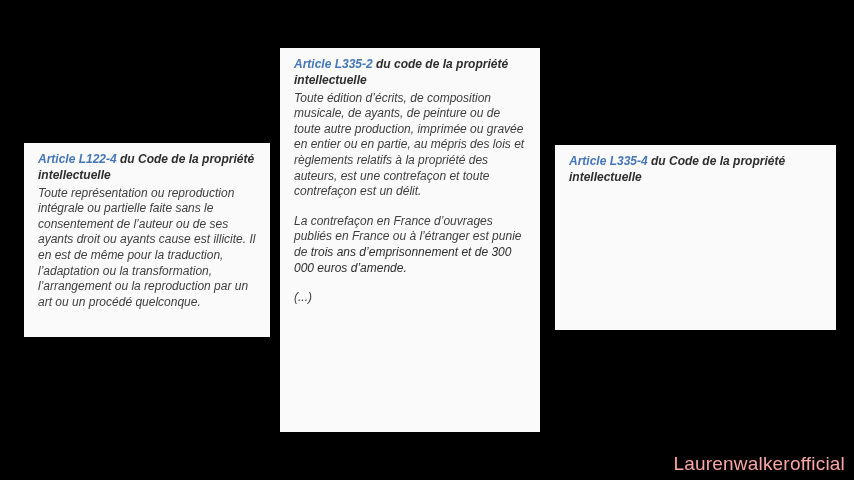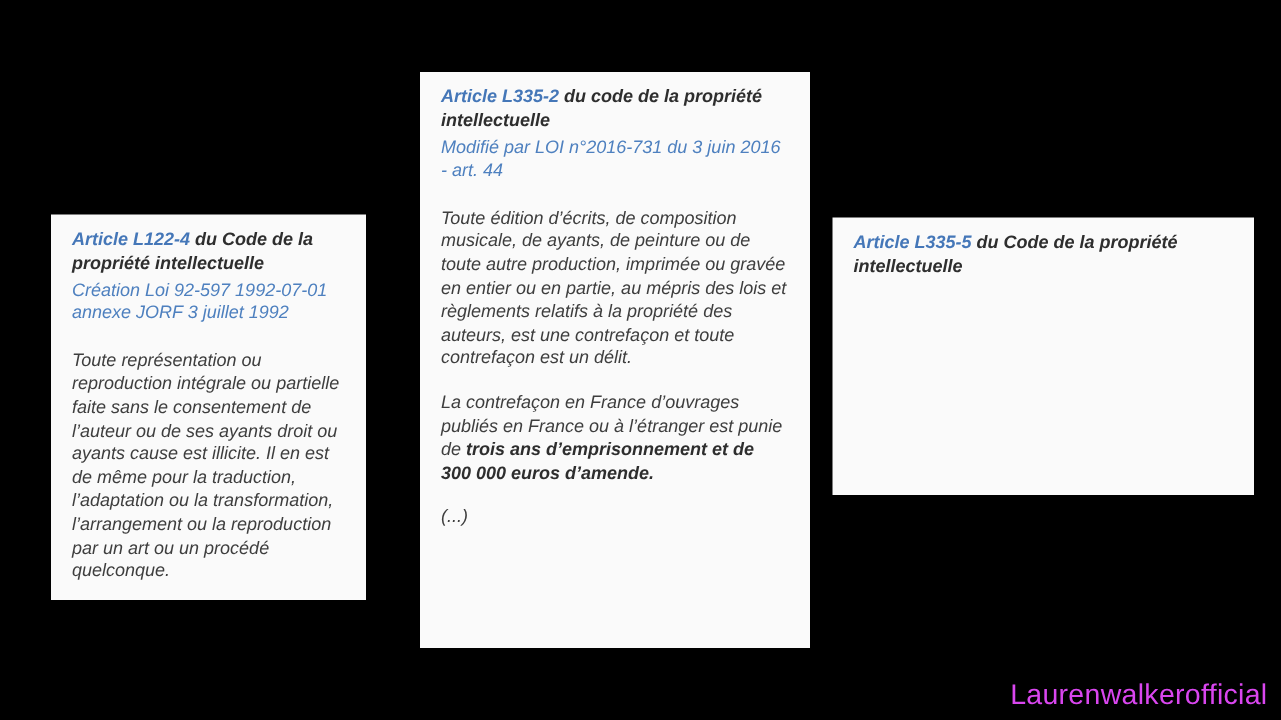--- a/index.html
+++ b/index.html
@@ -19,21 +19,21 @@
     inset: 0;
     background: #000000;
   }
   .card {
     position: absolute;
     background: #fafafa;
     box-sizing: border-box;
     padding: 9px 14px 11px 14px;
     font-style: italic;
   }
-  .card-left  { left: 34px;  top: 143px; width: 210px; min-height: 194px; }
+  .card-left  { left: 24px;  top: 143px; width: 246px; min-height: 194px; }
   .card-mid   { left: 280px; top: 48px;  width: 260px; min-height: 384px; }
   .card-right { left: 555px; top: 145px; width: 281px; min-height: 185px; }
 
   .card-title {
     margin: 0 0 2px 0;
     font-size: 12px;
     line-height: 1.32;
     font-weight: 700;
     font-style: italic;
     color: #2e2e2e;
@@ -52,50 +52,48 @@
     color: #4e80bf;
   }
   .card-body {
     margin: 0 0 14px 0;
     font-size: 12px;
     line-height: 1.3;
     font-style: italic;
     color: #3e3e3e;
   }
   .card-body:last-child { margin-bottom: 0; }
-  .bold-penalty { font-weight: 700; color: #2e2e2e; }
+  .bold-penalty { font-weight: 400; color: #2e2e2e; }
 
   .watermark {
     position: absolute;
     right: 9px;
     bottom: 5px;
     font-size: 19px;
     line-height: 1.1;
-    color: #d946ef;
+    color: #fca5a5;
     font-style: normal;
     letter-spacing: 0.2px;
   }
 </style>
 </head>
 <body>
 
 <div class="frame">
 
   <section class="card card-left">
     <h2 class="card-title"><span class="article-link">Article L122-4</span><span> du Code de la propriété intellectuelle</span></h2>
-    <p class="card-subtitle">Création Loi 92-597 1992-07-01 annexe JORF 3 juillet 1992</p>
     <p class="card-body">Toute représentation ou reproduction intégrale ou partielle faite sans le consentement de l’auteur ou de ses ayants droit ou ayants cause est illicite. Il en est de même pour la traduction, l’adaptation ou la transformation, l’arrangement ou la reproduction par un art ou un procédé quelconque.</p>
   </section>
 
   <section class="card card-mid">
     <h2 class="card-title"><span class="article-link">Article L335-2</span><span> du code de la propriété intellectuelle</span></h2>
-    <p class="card-subtitle">Modifié par LOI n°2016-731 du 3 juin 2016 - art. 44</p>
     <p class="card-body">Toute édition d’écrits, de composition musicale, de ayants, de peinture ou de toute autre production, imprimée ou gravée en entier ou en partie, au mépris des lois et règlements relatifs à la propriété des auteurs, est une contrefaçon et toute contrefaçon est un délit.</p>
     <p class="card-body"><span>La contrefaçon en France d’ouvrages publiés en France ou à l’étranger est punie de </span><span class="bold-penalty">trois ans d’emprisonnement et de 300 000 euros d’amende.</span></p>
     <p class="card-body">(...)</p>
   </section>
 
   <section class="card card-right">
-    <h2 class="card-title"><span class="article-link">Article L335-5</span><span> du Code de la propriété intellectuelle</span></h2>
+    <h2 class="card-title"><span class="article-link">Article L335-4</span><span> du Code de la propriété intellectuelle</span></h2>
   </section>
 
   <div class="watermark">Laurenwalkerofficial</div>
 </div>
 
 </body></html>

